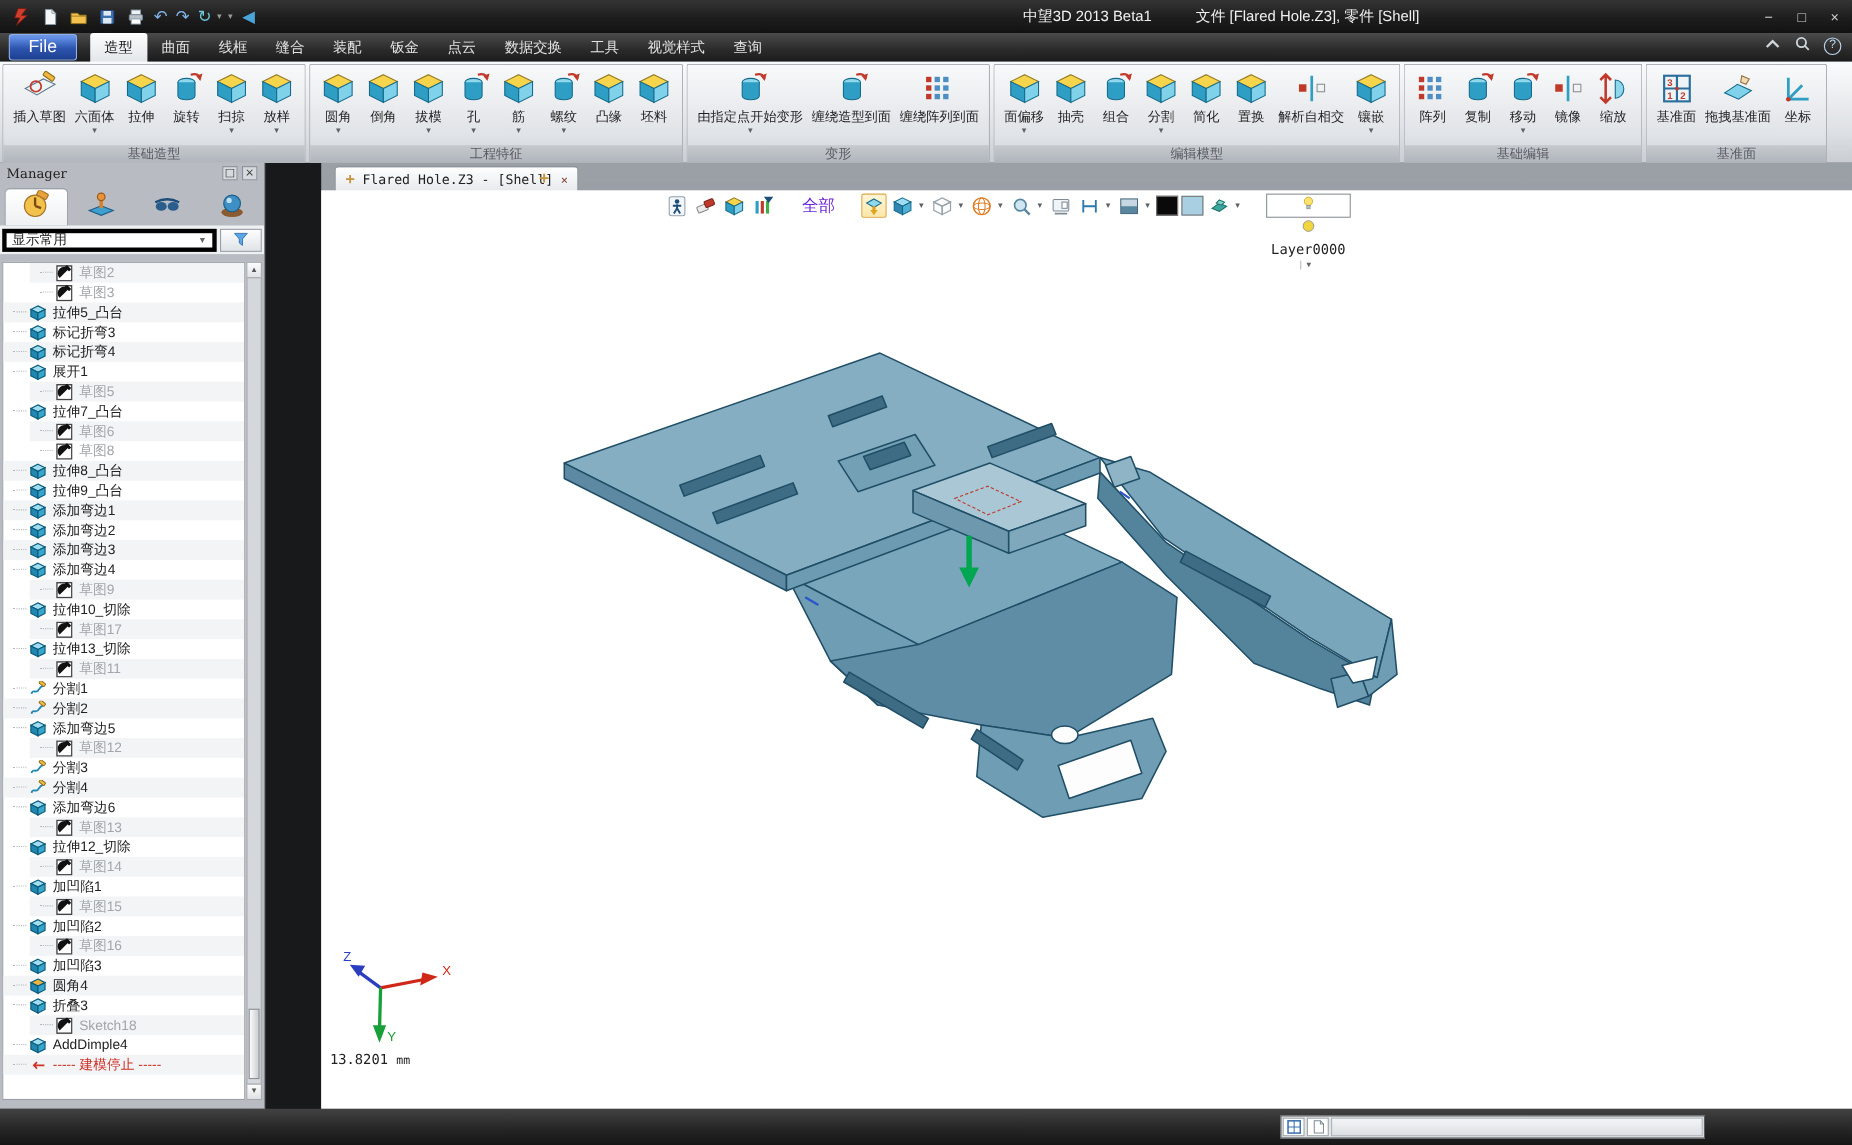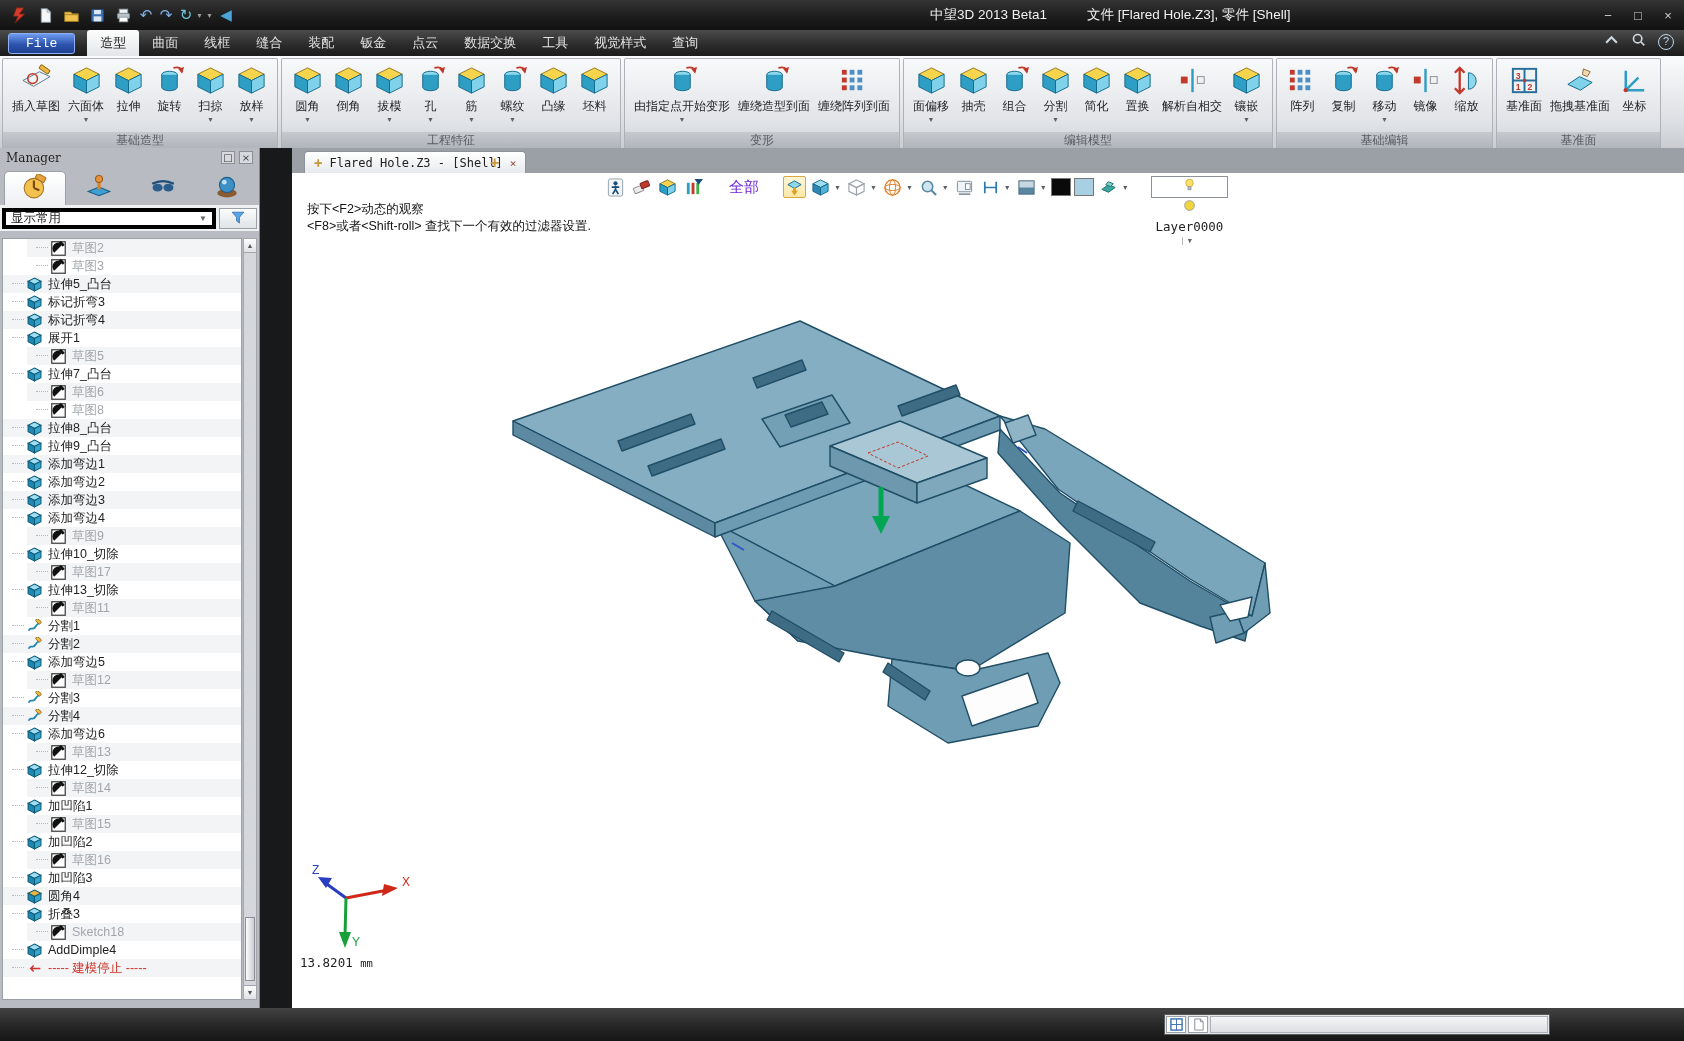--- a/index.html
+++ b/index.html
@@ -21,22 +21,22 @@
   .tb-titles { position:absolute; left:930px; top:0; height:30px; display:flex;
                align-items:center; gap:40px; font-size:13.5px; color:#f0f0f0; }
   .winbtns { position:absolute; right:8px; top:0; height:30px; display:flex; align-items:center; gap:14px; }
   .wbtn { color:#cfcfcf; font-size:13px; width:16px; text-align:center; cursor:default; }
 
   
   .tabrow { position:absolute; left:0; top:30px; right:0; height:26px;
             background:linear-gradient(#4b4b4b,#2a2a2a 60%,#1c1c1c);
             display:flex; align-items:center; padding-left:8px; }
   .file-tab { background:linear-gradient(#6d9bf0,#2d55ae 55%,#1d3f91);
-              border:1px solid #8db1f4; border-radius:3px; color:#fff; font-size:13px;
-              padding:2px 17px; margin-right:12px;font-family:Liberation Mono, monospace; }
+              border:1px solid #8db1f4; border-radius:3px; color:#fff; font-size:16px;
+              padding:2px 17px; margin-right:12px; }
   .rtab { color:#e2e2e2; font-size:13px; padding:4px 13px 5px; border-radius:3px 3px 0 0; }
   .rtab.active { background:linear-gradient(#fdfdfd,#e2e5e9); color:#1c1c1c; }
   .tabrow-right { position:absolute; right:10px; top:32px; display:flex; gap:12px; align-items:center; }
   .tabrow-right .icn svg { width:15px; height:15px; }
   .help-badge { width:16px; height:16px; border:1.5px solid #bcd6ee; border-radius:50%;
                 color:#bcd6ee; font-size:11px; line-height:13px; text-align:center; }
 
   
   .ribbon { position:absolute; left:0; top:56px; right:0; height:92px;
             background:linear-gradient(#fafbfc,#dde0e4 70%,#c9cdd2);
@@ -48,21 +48,21 @@
   .rib-tool { display:flex; flex-direction:column; align-items:center; padding:0 4px;
               min-width:38px; cursor:default; }
   .rib-tool .ticon { width:33px; height:33px; }
   .rib-tool .ticon svg { width:33px; height:33px; }
   .rib-tool .tlbl { font-size:12px; color:#1f1f1f; white-space:nowrap; margin-top:1px; }
   .rib-tool .tdd { height:9px; font-size:7px; color:#5d6167; margin-top:1px; }
   .rib-grouplabel { height:16px; background:linear-gradient(#c6cacf,#b0b5bb);
                     font-size:12px; color:#585c62; text-align:center; line-height:16px; }
 
   
-  .manager { position:absolute; left:0; top:148px; width:260px; height:860px;
+  .manager { position:absolute; left:0; top:148px; width:241px; height:860px;
              background:#b8bcc2; border-right:1px solid #83878c; }
   .mgr-title { height:19px; display:flex; align-items:center; padding:0 6px;
                font-family:"DejaVu Serif",serif; font-size:12px; color:#222; }
   .mgr-title .sp { flex:1; }
   .mgr-tbtn { width:14px; height:13px; font-size:10px; line-height:12px; text-align:center;
               color:#333; border:1px solid #8c9096; background:#d6dade; margin-left:4px; }
   .mgr-tabs { height:38px; display:flex; align-items:flex-end; padding-left:4px; gap:2px; }
   .mgr-tab { width:62px; height:34px; display:flex; align-items:center; justify-content:center;
              border-radius:5px 5px 0 0; }
   .mgr-tab.active { background:linear-gradient(#ffffff,#eef0f2); border:1px solid #9aa0a6; border-bottom:none; }
@@ -1074,24 +1074,20 @@
                 <rect x="8" y="13" width="4" height="4" fill="#b9c0c6" stroke="#8a9096"></rect>
               </svg></span>
             <span><svg viewBox="0 0 20 20">
                 <circle cx="10" cy="10" r="6.5" fill="#f2d43c" stroke="#8a8f94"></circle>
               </svg></span>
             <span>Layer0000</span>
             <span class="layer-caret">▼</span>
           </div>
         </div>
 
-      <div class="prompt">
-        <div>按下&lt;F2&gt;动态的观察</div>
-        <div>&lt;F8&gt;或者&lt;Shift-roll&gt; 查找下一个有效的过滤器设置.</div>
-      </div>
 
       <svg class="model-svg" viewBox="0 0 790 450">
         <g stroke="#1f4e66" stroke-width="1.4" stroke-linejoin="round">
 
           <polygon points="500,118 560,182 690,270 750,305 745,330 700,315 640,292 560,212 498,142" fill="#54849c"></polygon>
           <polygon points="500,105 545,118 765,252 752,305 690,268 558,178" fill="#7aa6bb"></polygon>
           <polygon points="752,305 765,252 770,302 744,322 736,300" fill="#6f9db3"></polygon>
           <polygon points="736,300 744,322 716,332 710,306" fill="#6f9db3"></polygon>
           <polygon points="720,294 752,286 748,306 730,310" fill="#ffffff"></polygon>
           <polygon points="578,190 655,231 650,241 573,200" fill="#3f6c85"></polygon>

